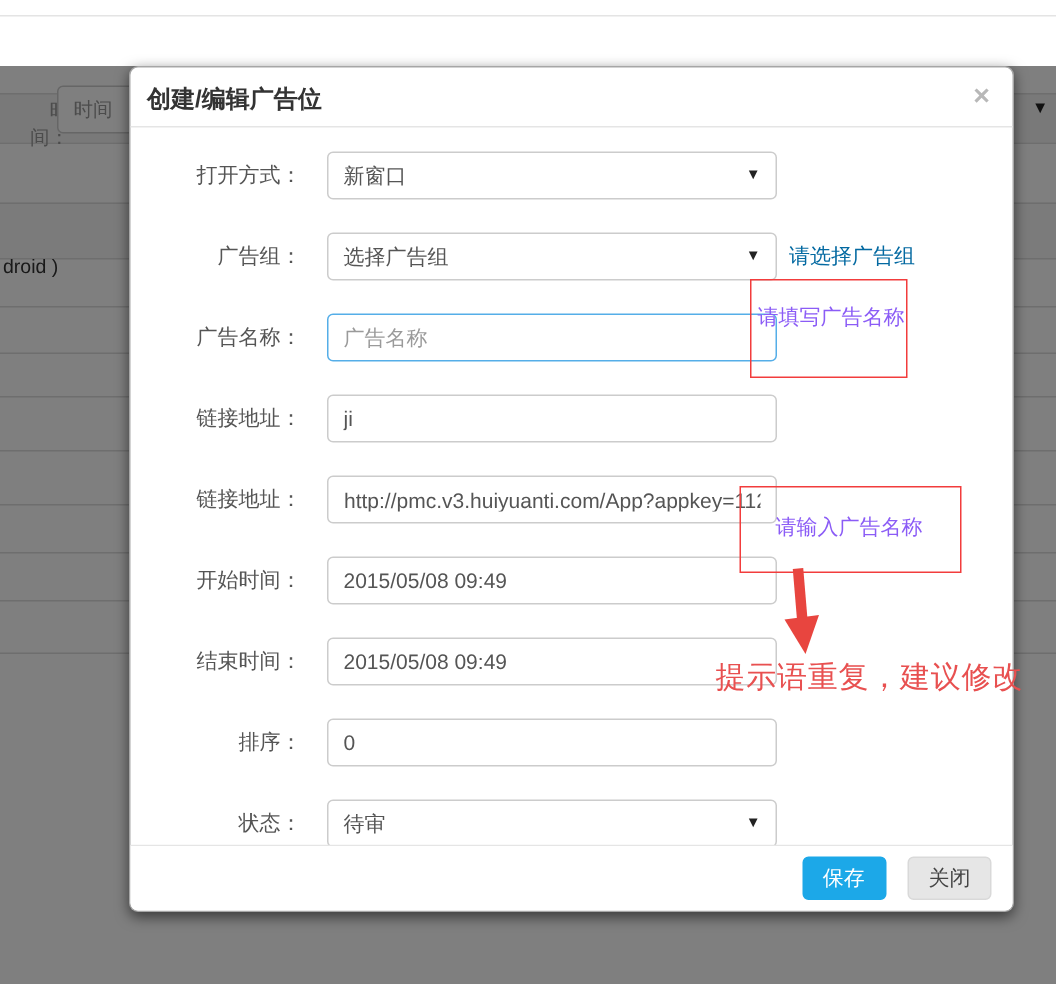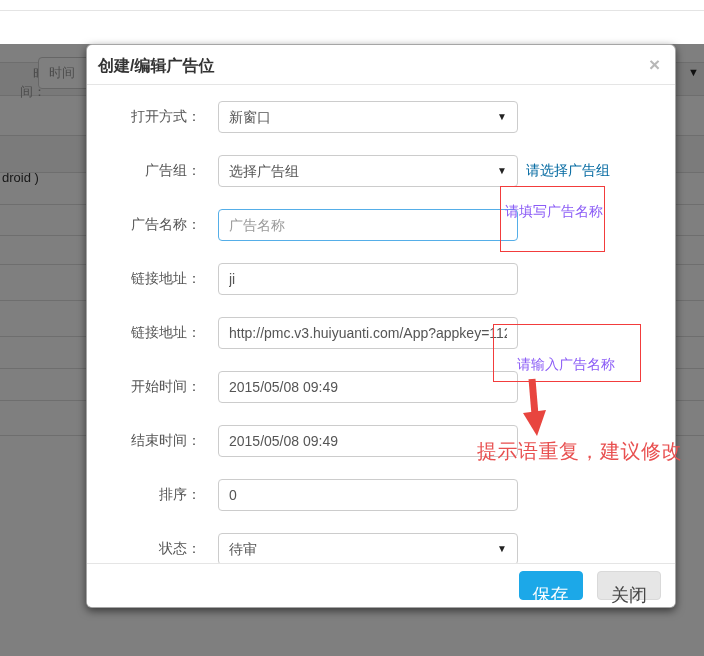--- a/index.html
+++ b/index.html
@@ -35,32 +35,32 @@
     padding:0 10px;line-height:30px;font-family:"Liberation Sans","DejaVu Sans",sans-serif;}
   input.ctrl{line-height:normal;}
   input.ctrl::placeholder{color:#9a9a9a;opacity:1;}
   .ctrl.focused{border-color:#55aee8;}
   .fake-select{display:flex;justify-content:space-between;align-items:center;cursor:pointer;}
   .fake-select .caret{font-size:10px;color:#222;}
   .helper{margin-left:8px;font-size:14px;color:#0369a1;white-space:nowrap;}
   .modal-footer{position:absolute;left:0;right:0;bottom:0;height:44px;box-sizing:border-box;
     border-top:1px solid #e5e5e5;background:#fff;text-align:right;padding:7px 14px 0 0;
     border-radius:0 0 5px 5px;}
-  .btn{display:inline-block;height:29px;box-sizing:border-box;padding:11px 13px;border-radius:4px;
-    font-size:18px;cursor:pointer;border:1px solid transparent;}
+  .btn{display:inline-block;height:29px;box-sizing:border-box;padding:5px 13px;border-radius:4px;
+    font-size:14px;cursor:pointer;border:1px solid transparent;}
   .btn-save{background:#1ca8e8;color:#fff;margin-right:10px;border-color:#1ca8e8;}
   .btn-close{background:#e6e6e6;color:#444;border-color:#d9d9d9;}
   
   .anno{z-index:30;position:absolute;}
   .red-box{border:1px solid #f23c3c;background:transparent;}
   .red-box1{left:500px;top:186px;width:103px;height:64px;}
   .red-box2{left:493px;top:324px;width:146px;height:56px;}
   .red-text{font-size:14px;color:#8b5cf6;white-space:nowrap;}
   .red-text1{left:505px;top:203px;}
-  .red-text2{left:517px;top:356px;}
+  .red-text2{left:517px;top:343px;}
   .arrow-svg{left:518px;top:378px;}
   .big-note{left:477px;top:438px;font-size:20px;color:#e85050;white-space:nowrap;letter-spacing:0.5px;}
 </style>
 </head>
 <body>
 
 <div class="topbar"></div>
 <div class="bg-content">
   <div class="bg-band" style="top:18px;height:33px;"></div>
   <div class="bg-band" style="top:91px;height:37px;background:#f7f7f7;"></div>

